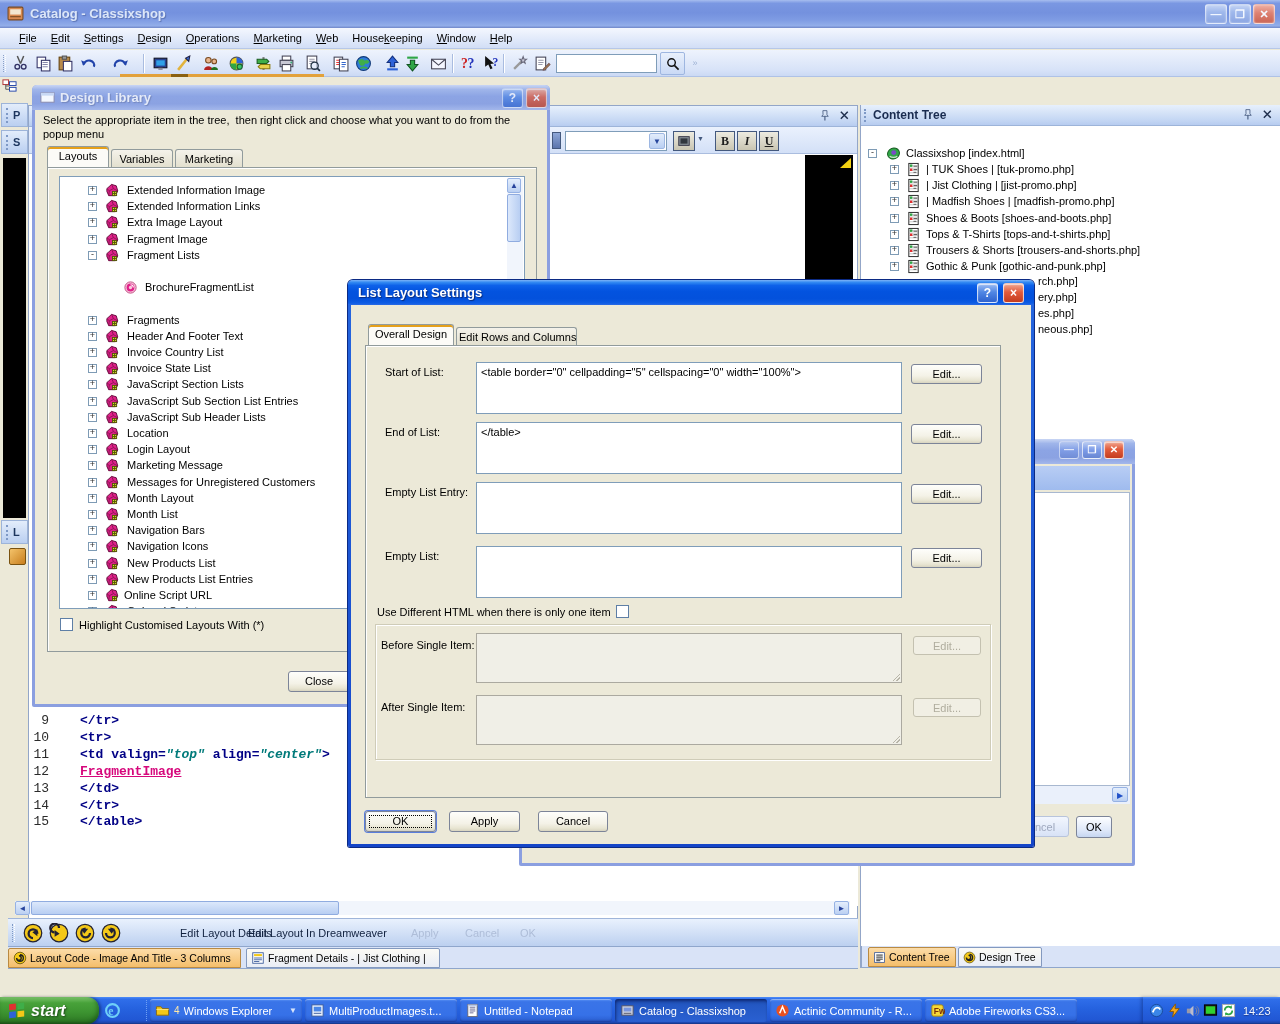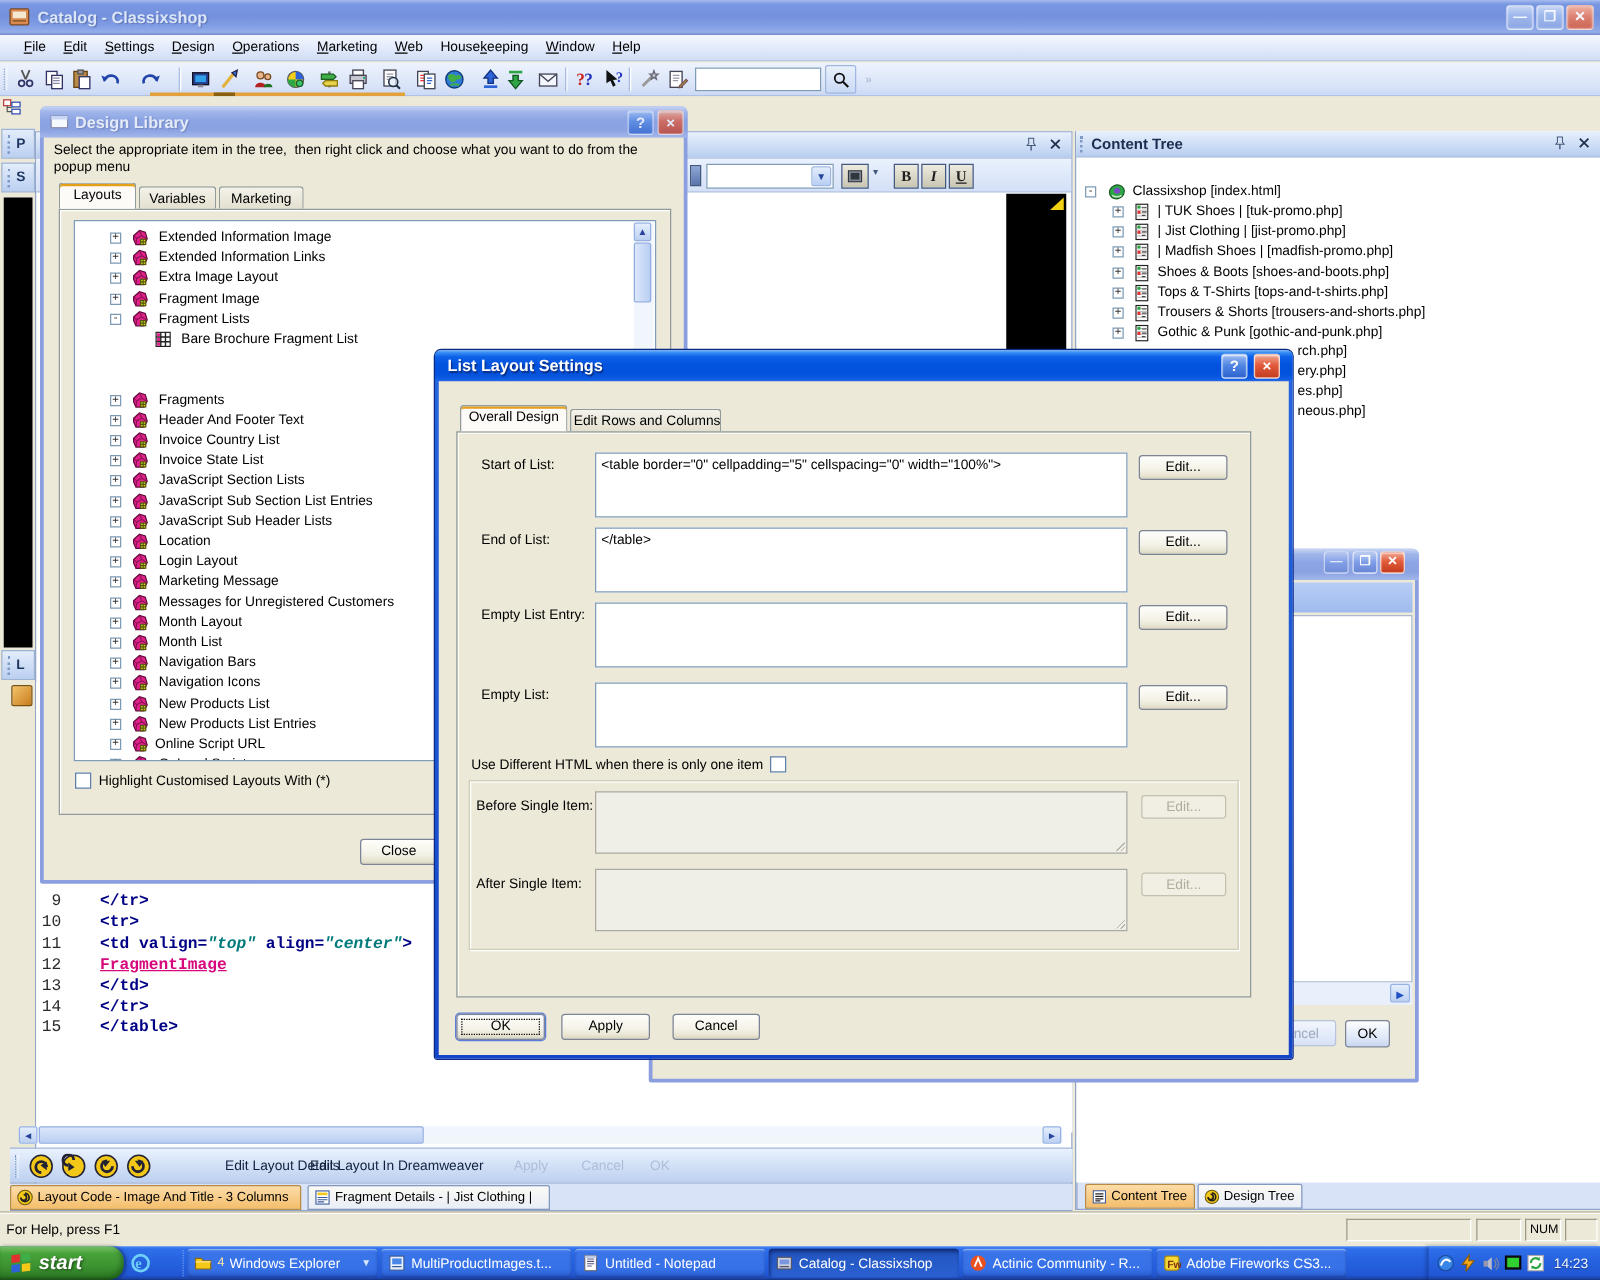--- a/index.html
+++ b/index.html
@@ -591,27 +591,25 @@
                   <path d="M7 1.5 L9 6 L13.6 8.5 M9 6 L4.6 8.2 L4 13.5 M4.6 8.2 L2 6" stroke="#8E1254" stroke-width="1" fill="none"></path>
                   <rect x="8" y="9" width="4.4" height="4.4" fill="#D6DE28" stroke="#55540A"></rect>
                   <path d="M10.2 9 v4.4 M8 11.2 h4.4" stroke="#55540A"></path>
                 </svg></span><div class="tree-label" style="left: 65px; padding: 0px 2px;">Fragment Image</div></div>
             <div class="dl-row" style="left: 0px; top: 70.8px; width: 100%;"><div class="expander" style="left: 28px;"><i>-</i></div><span style="display: inline-block; line-height: 0; position: absolute; left: 45px; top: 0px;"><svg width="15" height="15" viewBox="0 0 16 16">
                   <path d="M2 6 L7 1.5 L12 3 L13.6 8.5 L11 13.5 L4 13.5 L2 9 Z" fill="#E0218A" stroke="#5E0A38"></path>
                   <path d="M7 1.5 L9 6 L13.6 8.5 M9 6 L4.6 8.2 L4 13.5 M4.6 8.2 L2 6" stroke="#8E1254" stroke-width="1" fill="none"></path>
                   <rect x="8" y="9" width="4.4" height="4.4" fill="#D6DE28" stroke="#55540A"></rect>
                   <path d="M10.2 9 v4.4 M8 11.2 h4.4" stroke="#55540A"></path>
                 </svg></span><div class="tree-label" style="left: 65px; padding: 0px 2px;">Fragment Lists</div></div>
-            <div class="dl-row" style="left: 0px; top: 87px; width: 100%;"><span style="display: inline-block; line-height: 0; position: absolute; left: 63px; top: 0px;"><svg width="15" height="15" viewBox="0 0 16 16">
-                  <rect x="2" y="2" width="12" height="12" fill="#fff" stroke="#222"></rect>
-                  <path d="M2 6 h12 M2 10 h12 M6 2 v12 M10 2 v12" stroke="#222" stroke-width="1.2"></path>
-                  <rect x="2.8" y="2.8" width="2.6" height="2.6" fill="#E0218A"></rect>
-                  <rect x="2.8" y="6.8" width="2.6" height="2.6" fill="#E0218A"></rect>
-                  <rect x="2.8" y="10.8" width="2.6" height="2.6" fill="#E0218A"></rect>
-                </svg></span><div class="tree-label" style="left: 83px; padding: 0px 2px;">Bare Brochure Fragment List</div></div>
+            <div class="dl-row" style="left: 0px; top: 103.2px; width: 100%;"><span style="display: inline-block; line-height: 0; position: absolute; left: 63px; top: 0px;"><svg width="15" height="15" viewBox="0 0 16 16">
+                  <circle cx="8" cy="8" r="6" fill="#F8C8DC" stroke="#C04880"></circle>
+                  <circle cx="8" cy="8" r="3" fill="none" stroke="#E0218A" stroke-width="2.4"></circle>
+                  <path d="M8 5 A3 3 0 0 1 11 8" stroke="#fff" stroke-width="1.2" fill="none"></path>
+                </svg></span><div class="tree-label" style="left: 83px; padding: 0px 2px;">BrochureFragmentList</div></div>
             <div class="dl-row" style="left: 0px; top: 135.6px; width: 100%;"><div class="expander" style="left: 28px;"><i>+</i></div><span style="display: inline-block; line-height: 0; position: absolute; left: 45px; top: 0px;"><svg width="15" height="15" viewBox="0 0 16 16">
                   <path d="M2 6 L7 1.5 L12 3 L13.6 8.5 L11 13.5 L4 13.5 L2 9 Z" fill="#E0218A" stroke="#5E0A38"></path>
                   <path d="M7 1.5 L9 6 L13.6 8.5 M9 6 L4.6 8.2 L4 13.5 M4.6 8.2 L2 6" stroke="#8E1254" stroke-width="1" fill="none"></path>
                   <rect x="8" y="9" width="4.4" height="4.4" fill="#D6DE28" stroke="#55540A"></rect>
                   <path d="M10.2 9 v4.4 M8 11.2 h4.4" stroke="#55540A"></path>
                 </svg></span><div class="tree-label" style="left: 65px; padding: 0px 2px;">Fragments</div></div>
             <div class="dl-row" style="left: 0px; top: 151.8px; width: 100%;"><div class="expander" style="left: 28px;"><i>+</i></div><span style="display: inline-block; line-height: 0; position: absolute; left: 45px; top: 0px;"><svg width="15" height="15" viewBox="0 0 16 16">
                   <path d="M2 6 L7 1.5 L12 3 L13.6 8.5 L11 13.5 L4 13.5 L2 9 Z" fill="#E0218A" stroke="#5E0A38"></path>
                   <path d="M7 1.5 L9 6 L13.6 8.5 M9 6 L4.6 8.2 L4 13.5 M4.6 8.2 L2 6" stroke="#8E1254" stroke-width="1" fill="none"></path>
                   <rect x="8" y="9" width="4.4" height="4.4" fill="#D6DE28" stroke="#55540A"></rect>
@@ -784,27 +782,20 @@
             <div class="focus-rect"></div>
           </div>
           <div class="xp-button" style="left: 98px; top: 506px; width: 71px;">
             <div class="lbl">Apply</div>
           </div>
           <div class="xp-button" style="left: 187px; top: 506px; width: 70px;">
             <div class="lbl">Cancel</div>
           </div>
         </div>
       </div>
-    </div>
-    <div class="abs status-bar">
-      <div class="status-text">For Help, press F1</div>
-      <div class="status-pane" style="left: 1077px; width: 100px;"></div>
-      <div class="status-pane" style="left: 1181px; width: 36px;"></div>
-      <div class="status-pane" style="left: 1220px; width: 29px; padding: 2px 3px; font-size: 10px;">NUM</div>
-      <div class="status-pane" style="left: 1252px; width: 26px;"></div>
     </div>
     <div class="abs taskbar">
       <div class="start-btn">
         <span style="display: inline-block; line-height: 0;"><svg width="18" height="18" viewBox="0 0 16 16">
             <rect x="1" y="2" width="6" height="5.5" fill="#E03030" transform="skewY(-6)"></rect>
             <rect x="8.4" y="2" width="6" height="5.5" fill="#3FAE49" transform="skewY(-6)"></rect>
             <rect x="1" y="9" width="6" height="5.5" fill="#2E62D8" transform="skewY(-6)"></rect>
             <rect x="8.4" y="9" width="6" height="5.5" fill="#F4C818" transform="skewY(-6)"></rect>
           </svg></span>
         <div class="start-label">start</div>

